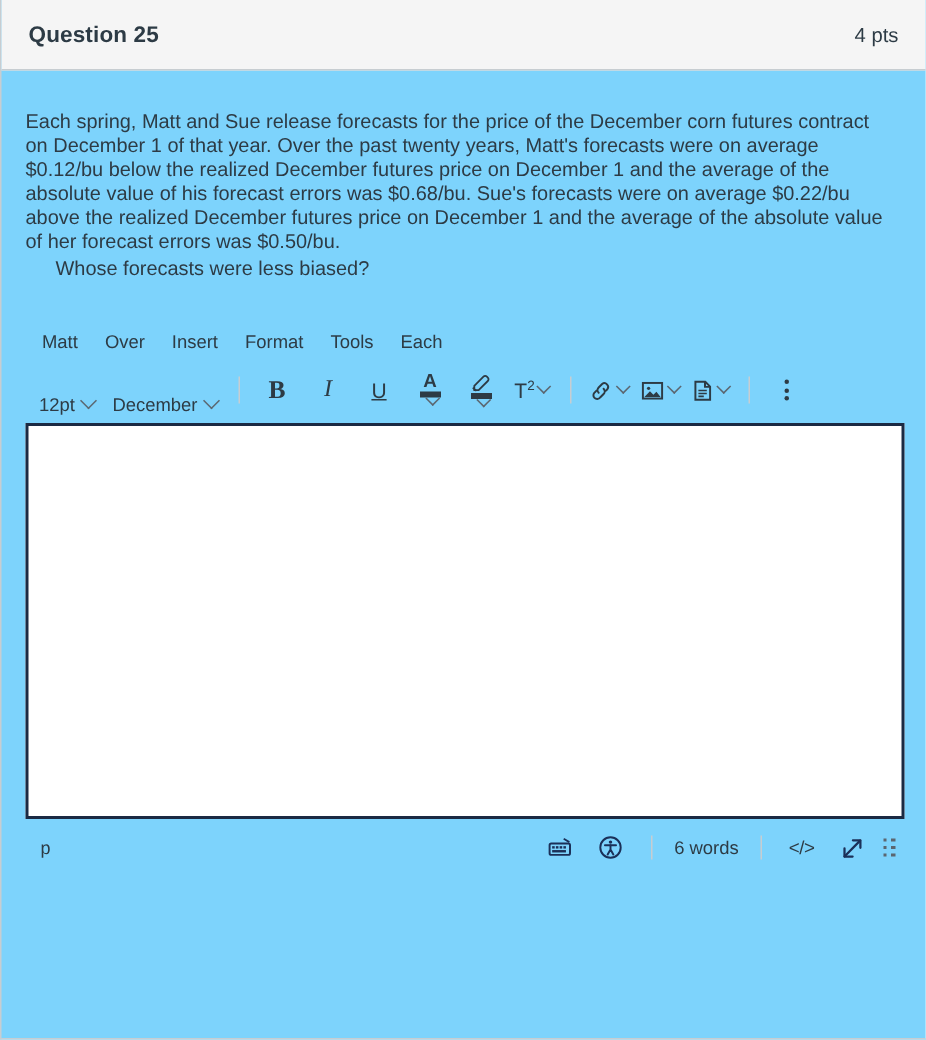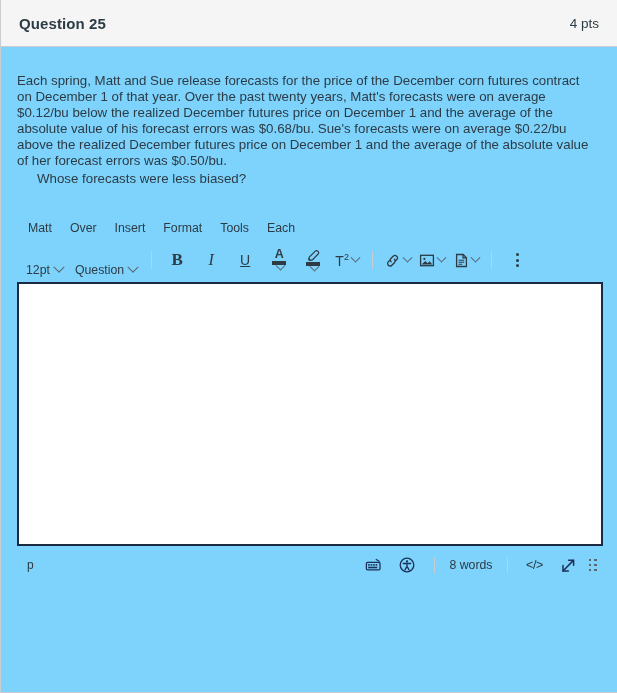--- a/index.html
+++ b/index.html
@@ -232,21 +232,21 @@
     </div>
 
     <div class="toolbar">
 
       <div class="tb-btn wide">
         <span class="tb-label">12pt</span>
         <span class="chev"></span>
       </div>
 
       <div class="tb-btn wide">
-        <span class="tb-label">Question</span>
+        <span class="tb-label">December</span>
         <span class="chev"></span>
       </div>
 
       <div class="tb-sep"></div>
 
       <div class="tb-btn">
         <span class="b-ico">B</span>
       </div>
       <div class="tb-btn">
         <span class="i-ico">I</span>
@@ -351,21 +351,21 @@
               <circle cx="8" cy="8" r="6.8" fill="none" stroke="#1b3058" stroke-width="1.3"></circle>
               <circle cx="8" cy="4.4" r="1.15" fill="#1b3058"></circle>
               <path d="M4.3 6.5 H11.7" stroke="#1b3058" stroke-width="1.3" stroke-linecap="round"></path>
               <path d="M8 6.5 V9.4 M8 9.4 L6.1 12.6 M8 9.4 L9.9 12.6" stroke="#1b3058" stroke-width="1.3" stroke-linecap="round" fill="none"></path>
             </svg>
           </span>
         </div>
 
         <span class="sb-sep"></span>
 
-        <span class="wordcount">8 words</span>
+        <span class="wordcount">6 words</span>
 
         <span class="sb-sep"></span>
 
         <div class="sb-btn">
           <span class="code-ico">&lt;/&gt;</span>
         </div>
 
         <div class="sb-btn">
           <span>
             <svg width="17" height="17" viewBox="0 0 17 17" aria-hidden="true">

